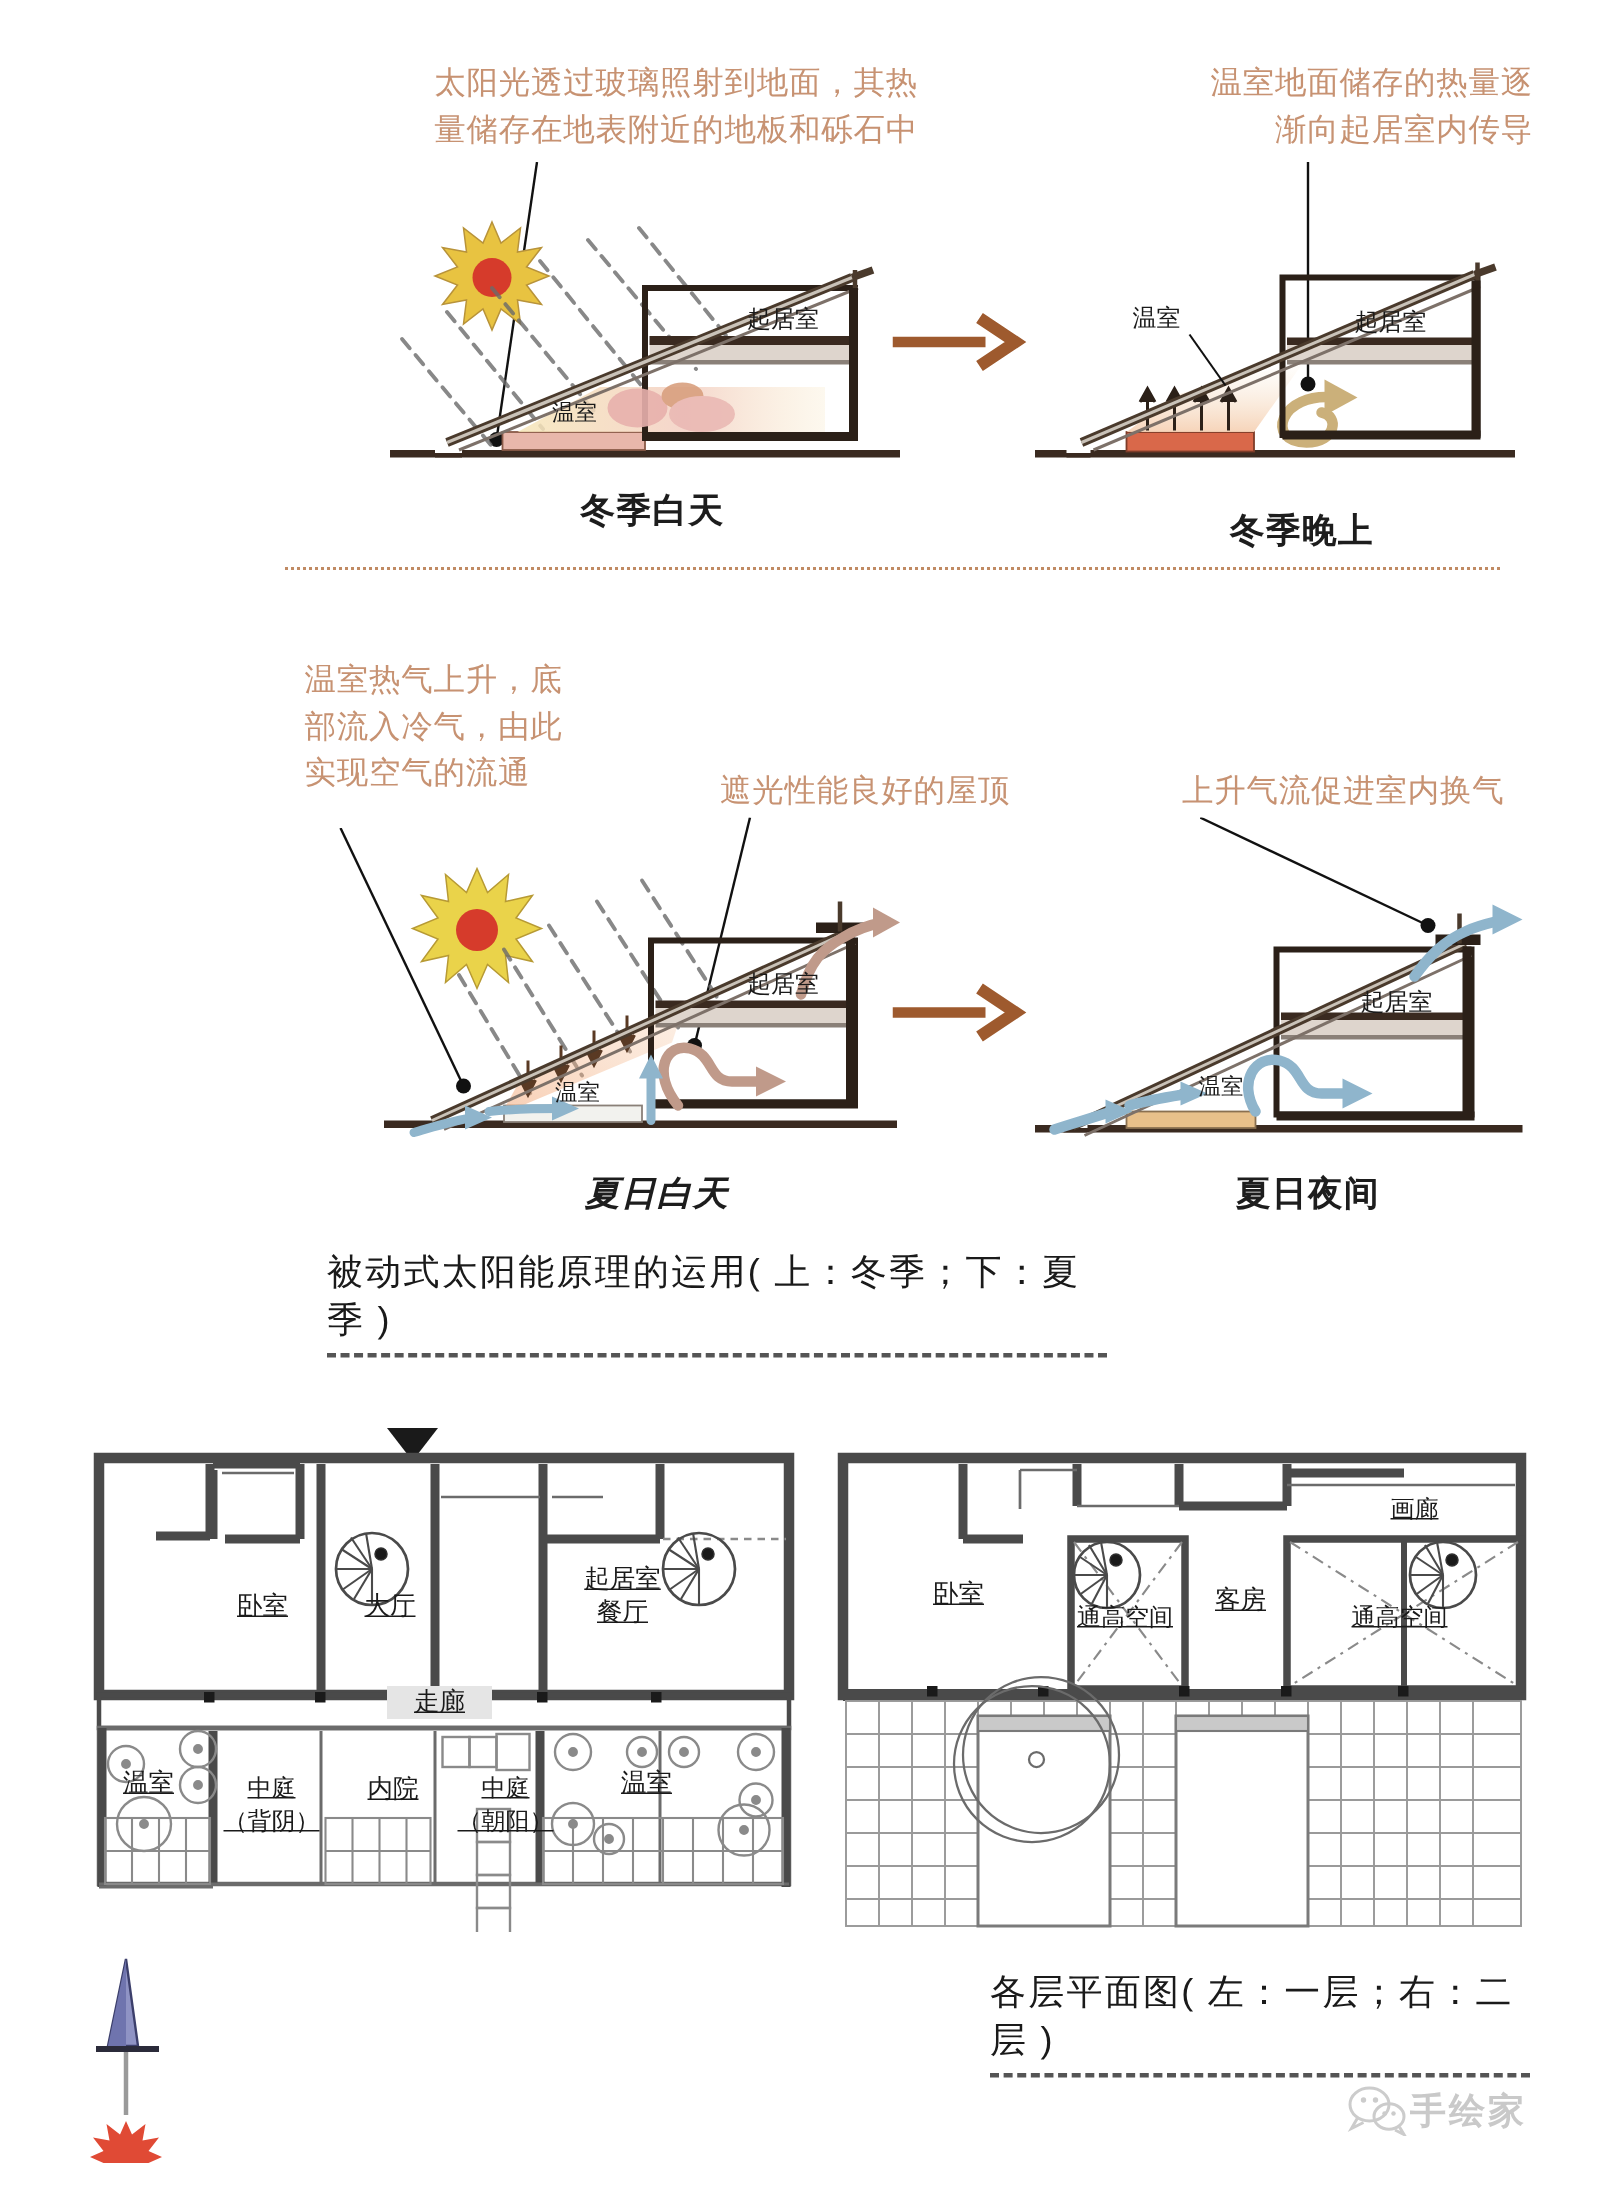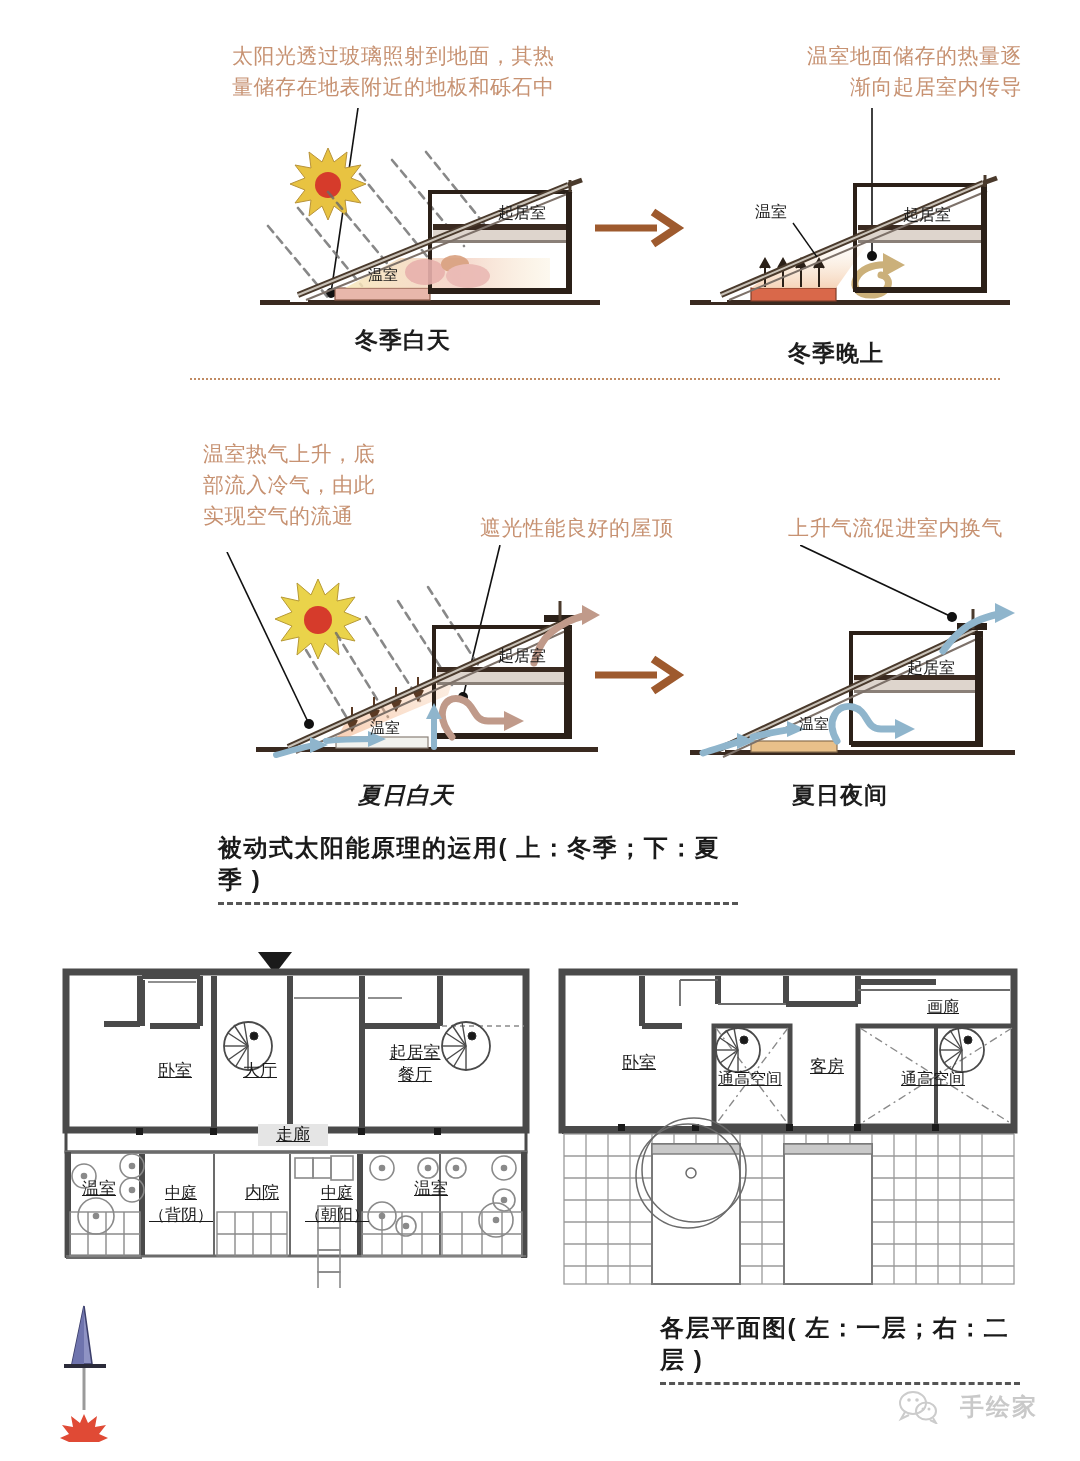--- a/index.html
+++ b/index.html
@@ -24,24 +24,25 @@
   }
   .leader{stroke:#111;stroke-width:1.6;fill:none;}
   .leaderdot{fill:#111;}
 
   
   .seccap{
     font-size:23px;
     font-weight:bold;
     color:#1d1d1d;
     letter-spacing:1px;
+    margin-left:32px;
   }
   .bigcap{
     font-size:24px;
-    font-weight:bold;
+    font-weight:normal;
     color:#1a1a1a;
     letter-spacing:1.5px;
   }
   .capunder{
     border-bottom:3px dashed #555;
     padding-bottom:6px;
   }
 
   .divider{
     border-top:2px dotted #c08a63;
@@ -63,21 +64,21 @@
   .wm{
     color:#c9c9c9;
     font-size:24px;
     font-weight:bold;
     letter-spacing:2px;
   }
 </style>
 </head>
 <body>
 
-<div class="abs anno" style="left:232px;top:40px;width:380px;text-align:left;">太阳光透过玻璃照射到地面，其热
+<div class="abs anno" style="left:232px;top:40px;width:380px;text-align:right;">太阳光透过玻璃照射到地面，其热
 量储存在地表附近的地板和砾石中</div>
 
 <div class="abs anno" style="left:752px;top:40px;width:270px;text-align:right;">温室地面储存的热量逐
 渐向起居室内传导</div>
 
 <svg class="abs" style="left:300px;top:108px;" width="130" height="190">
   <path class="leader" d="M 58 0 L 31 185"></path>
   <circle class="leaderdot" cx="31" cy="185" r="5"></circle>
 </svg>
 <svg class="abs" style="left:810px;top:108px;" width="110" height="160">
@@ -666,21 +667,21 @@
 <svg class="abs" style="left:58px;top:1302px;" width="60" height="140">
   <path d="M26 4 L34 62 L14 62 Z" fill="#8f93c4" stroke="#3c3f6b" stroke-width="1.6"></path>
   <path d="M26 4 L26 62 L14 62 Z" fill="#6f74ae"></path>
   <rect x="6" y="62" width="42" height="4" fill="#2b2b3a"></rect>
   <line x1="26" y1="66" x2="26" y2="108" stroke="#9a9a9a" stroke-width="3"></line>
   <g>
     <path d="M26 112 l4 9 9 -7 -2 11 11 -2 -7 9 9 4 -9 4 7 9 -11 -2 2 11 -9 -7 -4 9 -4 -9 -9 7 2 -11 -11 2 7 -9 -9 -4 9 -4 -7 -9 11 2 -2 -11 9 7z" fill="#e04a35"></path>
   </g>
 </svg>
 
-<div class="abs" style="left:898px;top:1390px;display:flex;align-items:center;gap:22px;">
+<div class="abs" style="left:898px;top:1390px;display:flex;align-items:center;gap:2px;">
   <svg width="40" height="34">
     <g fill="none" stroke="#cccccc" stroke-width="2">
       <ellipse cx="15" cy="13" rx="13" ry="11"></ellipse>
       <path d="M7 22 L3 29 L11 25"></path>
       <ellipse cx="28" cy="21" rx="10" ry="8.5"></ellipse>
       <path d="M35 28 L38 33 L32 30"></path>
     </g>
     <g fill="#cccccc">
       <circle cx="11" cy="10" r="1.8"></circle>
       <circle cx="19" cy="10" r="1.8"></circle>

